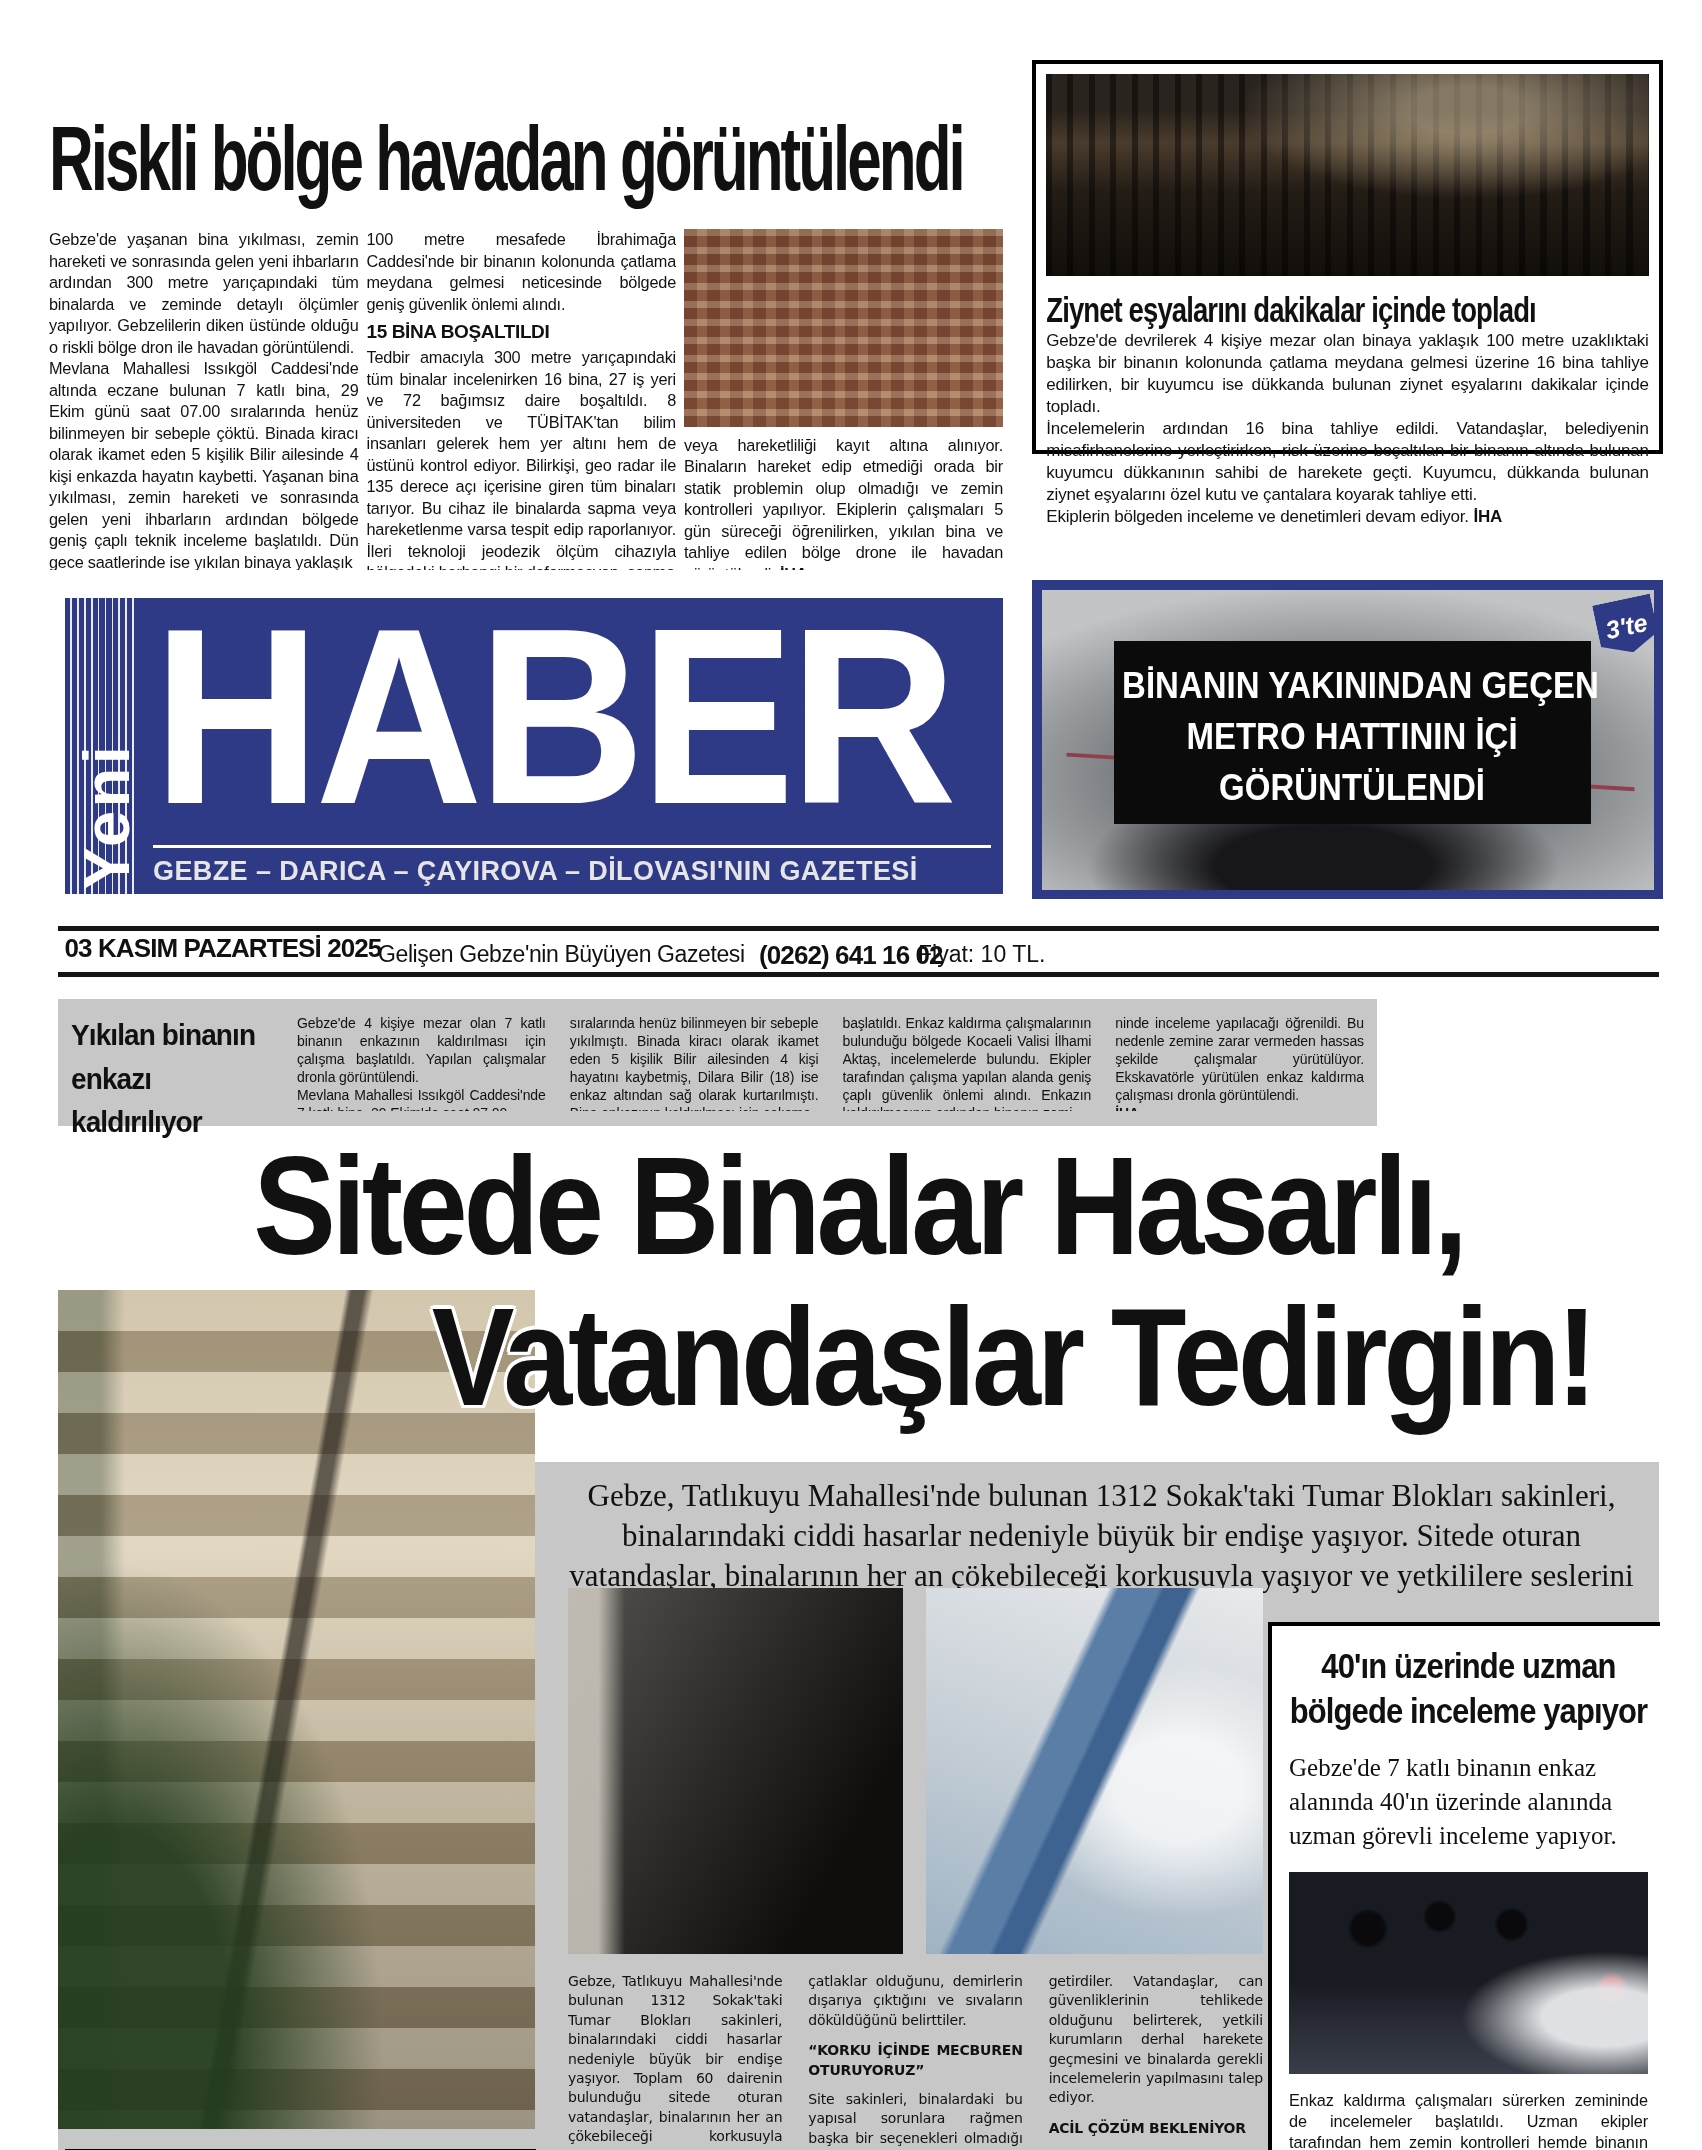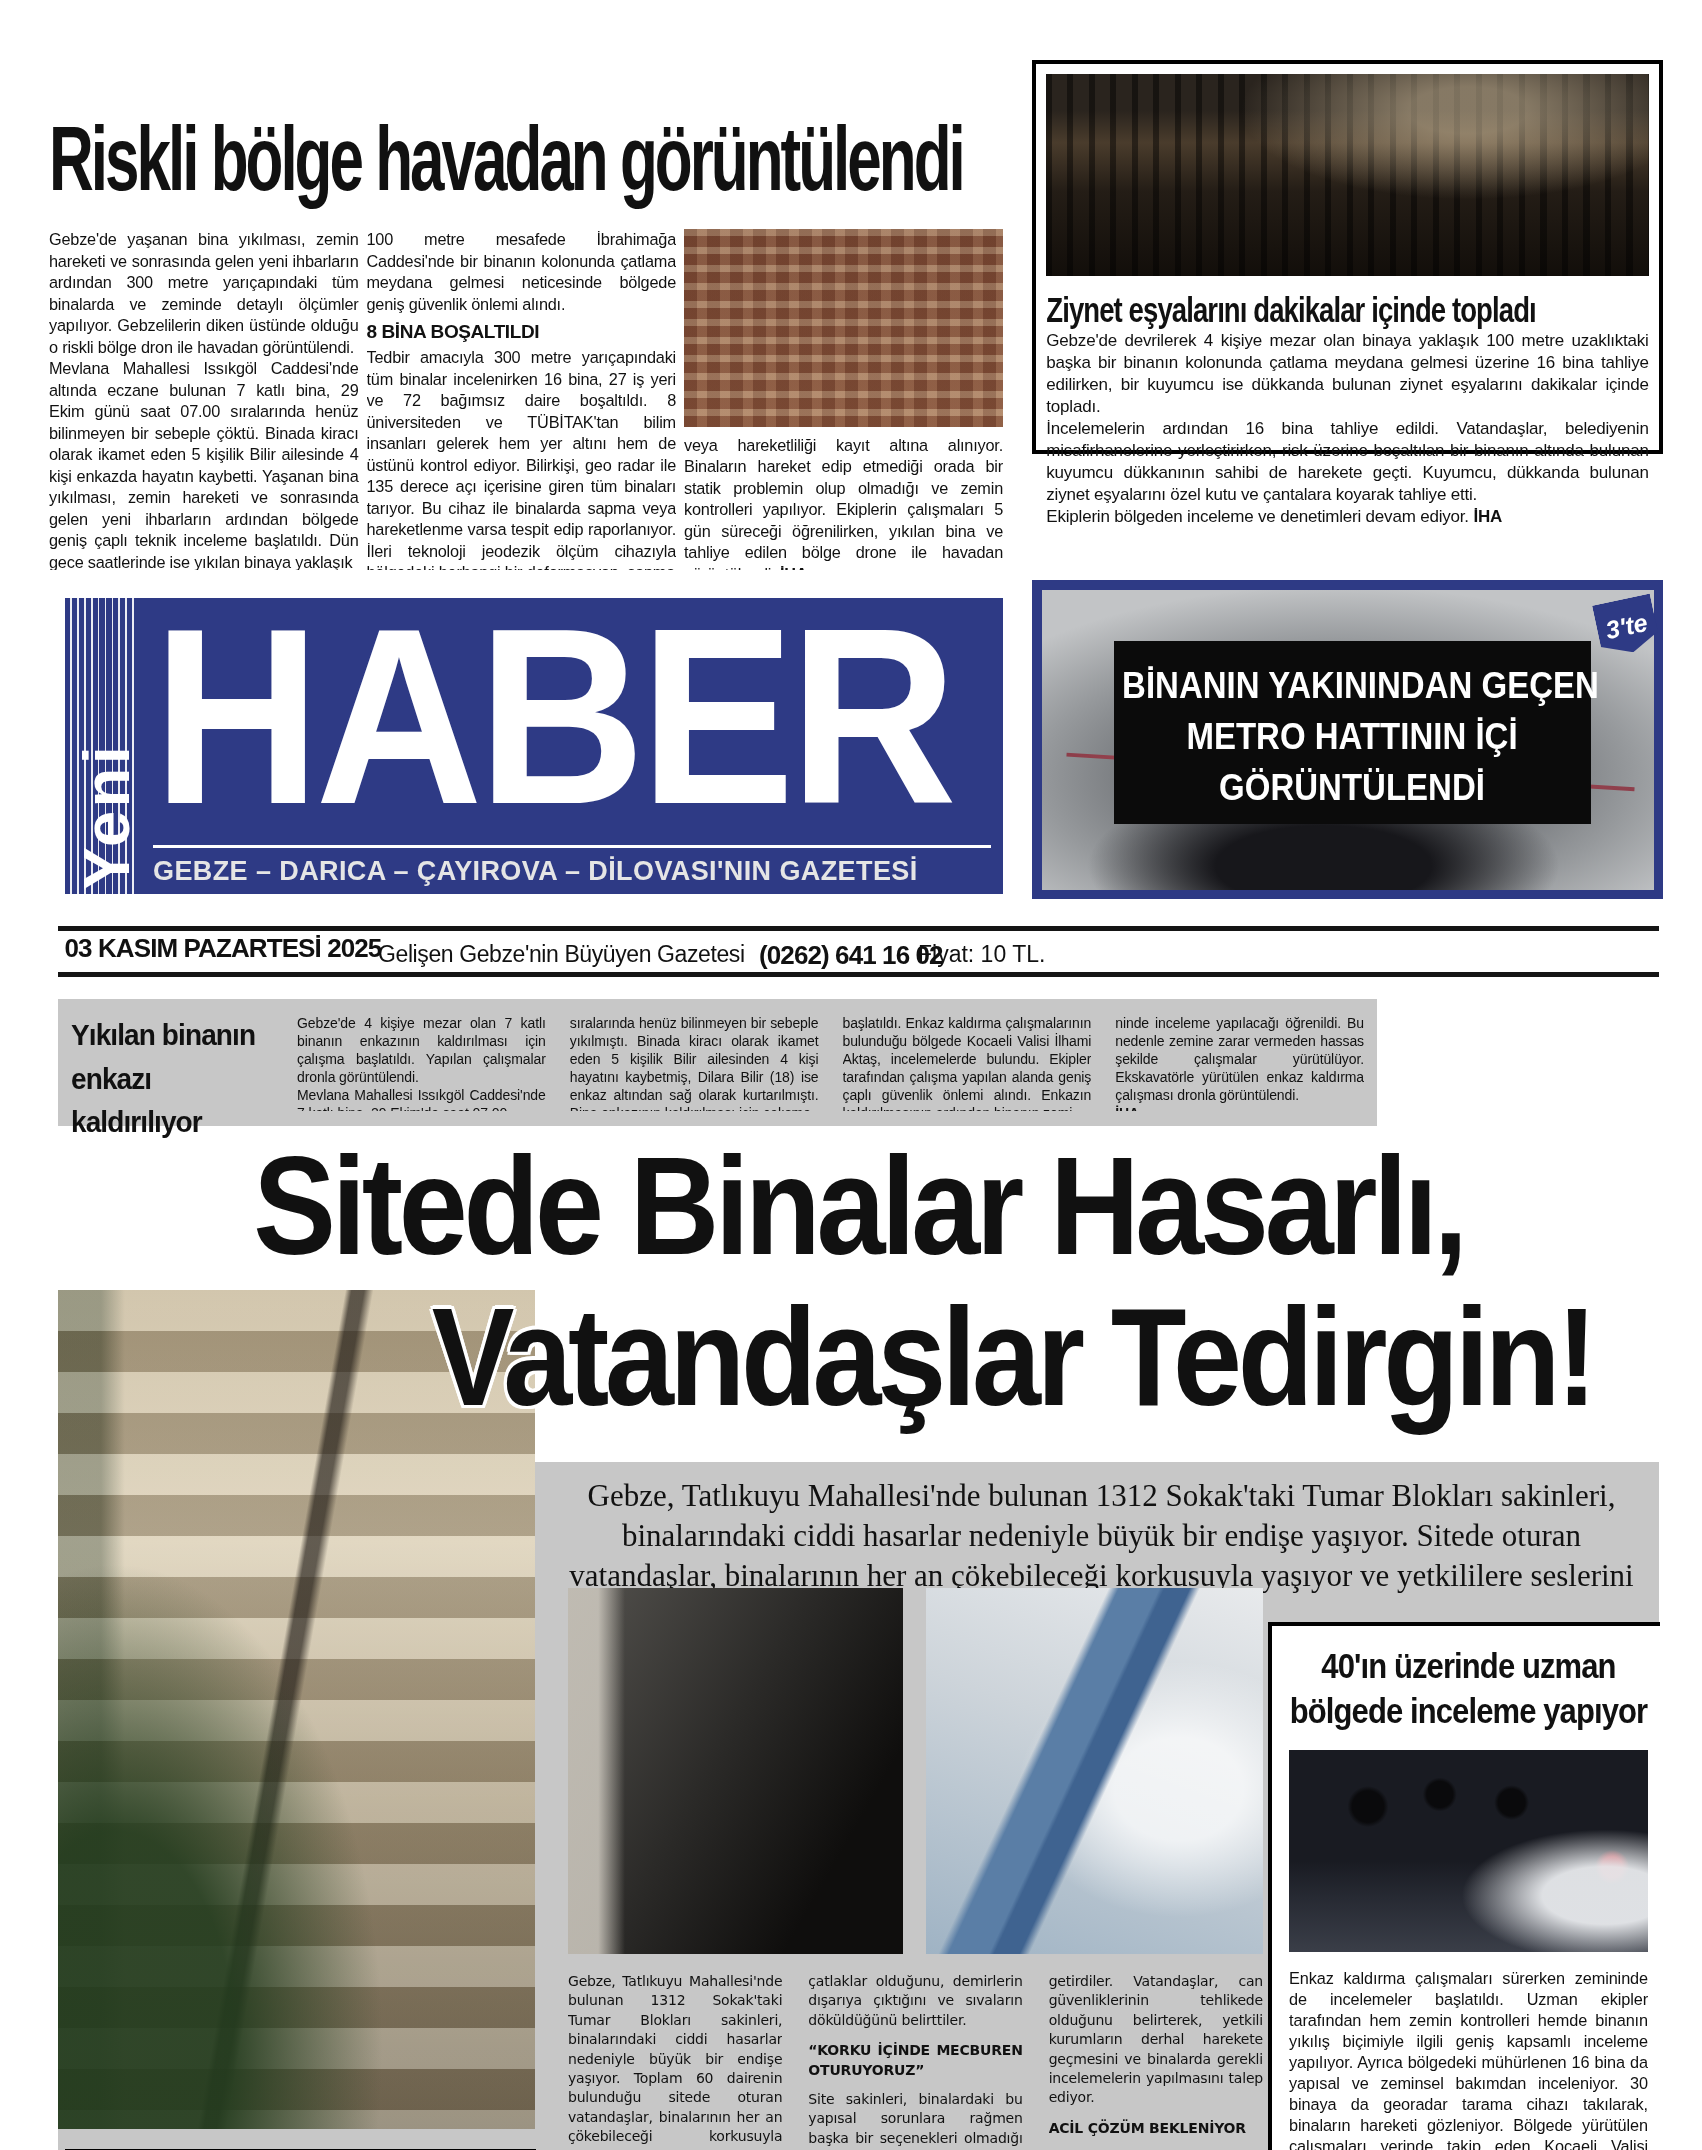--- a/index.html
+++ b/index.html
@@ -77,21 +77,21 @@
 <body>
 
 <div class="page">
 
   <div class="abs tl-head" style="left:49px;top:107px;">Riskli bölge havadan görüntülendi</div>
   <div class="abs" style="left:49px;top:229px;width:954px;height:341px;display:flex;gap:8px;">
     <div class="bodytxt just pre clip" style="flex:1;">Gebze'de yaşanan bina yıkılması, zemin hareketi ve sonrasında gelen yeni ihbarların ardından 300 metre yarıçapındaki tüm binalarda ve zeminde detaylı ölçümler yapılıyor. Gebzelilerin diken üstünde olduğu o riskli bölge dron ile havadan görüntülendi.
 Mevlana Mahallesi Issıkgöl Caddesi'nde altında eczane bulunan 7 katlı bina, 29 Ekim günü saat 07.00 sıralarında henüz bilinmeyen bir sebeple çöktü. Binada kiracı olarak ikamet eden 5 kişilik Bilir ailesinde 4 kişi enkazda hayatın kaybetti. Yaşanan bina yıkılması, zemin hareketi ve sonrasında gelen yeni ihbarların ardından bölgede geniş çaplı teknik inceleme başlatıldı. Dün gece saatlerinde ise yıkılan binaya yaklaşık</div>
     <div class="clip" style="flex:1;">
       <div class="bodytxt just">100 metre mesafede İbrahimağa Caddesi'nde bir binanın kolonunda çatlama meydana gelmesi neticesinde bölgede geniş güvenlik önlemi alındı.</div>
-      <div class="subhead">8 BİNA BOŞALTILDI</div>
+      <div class="subhead">15 BİNA BOŞALTILDI</div>
       <div class="bodytxt just">Tedbir amacıyla 300 metre yarıçapındaki tüm binalar incelenirken 16 bina, 27 iş yeri ve 72 bağımsız daire boşaltıldı. 8 üniversiteden ve TÜBİTAK'tan bilim insanları gelerek hem yer altını hem de üstünü kontrol ediyor. Bilirkişi, geo radar ile 135 derece açı içerisine giren tüm binaları tarıyor. Bu cihaz ile binalarda sapma veya hareketlenme varsa tespit edip raporlanıyor. İleri teknoloji jeodezik ölçüm cihazıyla bölgedeki herhangi bir deformasyon, sapma</div>
     </div>
     <div class="clip" style="width:319px;flex:none;">
       <div class="photo" style="width:319px;height:198px;
            background:
              repeating-linear-gradient(0deg, rgba(120,60,40,.45) 0 11.2px, rgba(205,165,135,.4) 11.2px 18px),
              repeating-linear-gradient(90deg, rgba(90,50,35,.5) 0 13px, rgba(190,150,120,.35) 13px 23px),
              linear-gradient(180deg,#7d5b45,#9a7355);"></div>
       <div class="bodytxt just" style="margin-top:7.7px;">
         <span>veya hareketliliği kayıt altına alınıyor. Binaların hareket edip etmediği orada bir statik problemin olup olmadığı ve zemin kontrolleri yapılıyor. Ekiplerin çalışmaları 5 gün süreceği öğrenilirken, yıkılan bina ve tahliye edilen bölge drone ile havadan görüntülendi.</span>
@@ -195,20 +195,21 @@
       <div>getirdiler. Vatandaşlar, can güvenliklerinin tehlikede olduğunu belirterek, yetkili kurumların derhal harekete geçmesini ve binalarda gerekli incelemelerin yapılmasını talep ediyor.</div>
       <div class="midsub">ACİL ÇÖZÜM BEKLENİYOR</div>
       <div>Tumar Blokları sakinlerinin defalarca yaptıkları başvurulara rağmen somut bir adım atılmaması, bölge halkının tepkisini artırmış durumda. Özellikle olası bir depremde veya yapısal zayıflıktan dolayı yaşanabilecek bir çökme felaketinin önüne geçilmesi için acil çözüm bekleniyor.</div>
 
     </div>
   </div>
 
   <div class="abs exp" style="left:1268px;top:1622px;width:392px;height:1143px;z-index:6;">
     <div class="exp-head">40'ın üzerinde uzman</div>
     <div class="exp-head">bölgede inceleme yapıyor</div>
+    <div class="exp-intro serif">Gebze'de 7 katlı binanın enkaz alanında 40'ın üzerinde alanında uzman görevli inceleme yapıyor.</div>
     <div class="photo" style="width:100%;height:202px;margin-top:19px;
          background:
            radial-gradient(circle at 22% 28%, #0a0a0c 0 5%, transparent 6.5%),
            radial-gradient(circle at 42% 22%, #0a0a0c 0 5%, transparent 6.5%),
            radial-gradient(circle at 62% 26%, #0a0a0c 0 5%, transparent 6.5%),
            radial-gradient(ellipse at 88% 72%, rgba(232,234,237,.95) 0 14%, transparent 32%),
            radial-gradient(circle at 90% 58%, rgba(200,30,40,.9) 0 3%, transparent 5%),
            linear-gradient(180deg,#191b22 0 55%, #262932 72%, #3a3e48);"></div>
     <div class="exp-body just clip" style="height:572px;">
       <span>Enkaz kaldırma çalışmaları sürerken zemininde de incelemeler başlatıldı. Uzman ekipler tarafından hem zemin kontrolleri hemde binanın yıkılış biçimiyle ilgili geniş kapsamlı inceleme yapılıyor. Ayrıca bölgedeki mühürlenen 16 bina da yapısal ve zeminsel bakımdan inceleniyor. 30 binaya da georadar tarama cihazı takılarak, binaların hareketi gözleniyor. Bölgede yürütülen çalışmaları yerinde takip eden Kocaeli Valisi İlhami Aktaş, Kocaeli Büyükşehir Belediye Başkanı Tahir Büyükakın ve AFAD Deprem ve Risk Azaltma Genel Müdürü Prof. Dr. Orhan Tatar açıklamalarda bulundu. Kocaeli Valisi İlhami Aktaş, “ AFAD koordinesinde Çevre ve Şehircilik Bakanlığımızın personelleri, genel müdürlük düzeyinde daire başkanlarımız, 6 üniversitemizden uzmanlar burada adeta bir bilim kurulu oluşturulmuş şekilde incelemelerine devam ediyor. Vatandaşlarımızın can güvenliğini sağlamak için başta tahliye ettiğimiz binalar olmak üzere belli bir çaptaki binaların hepsi öncelikle tek tek kontrol ediliyor. Zeminle ilgili hem teknik hem görsel incelemeler yapılıyor. Sismik araştırmaları, radar okumaları çalışmaların hepsi yürütülüyor. Bugün bölgeden tahliye ettiğimiz vatandaşlarımızı ziyaret ettik. Onları süreçle ilgili bilgilendirdik. İhtiyaç ve sorunlarını dinledik. Heyetin hazırlayacağı rapor yazılıp tam bittiği zaman daha sağlıklı bilgi vermek söz konusu olacak” ifadelerini</span>

